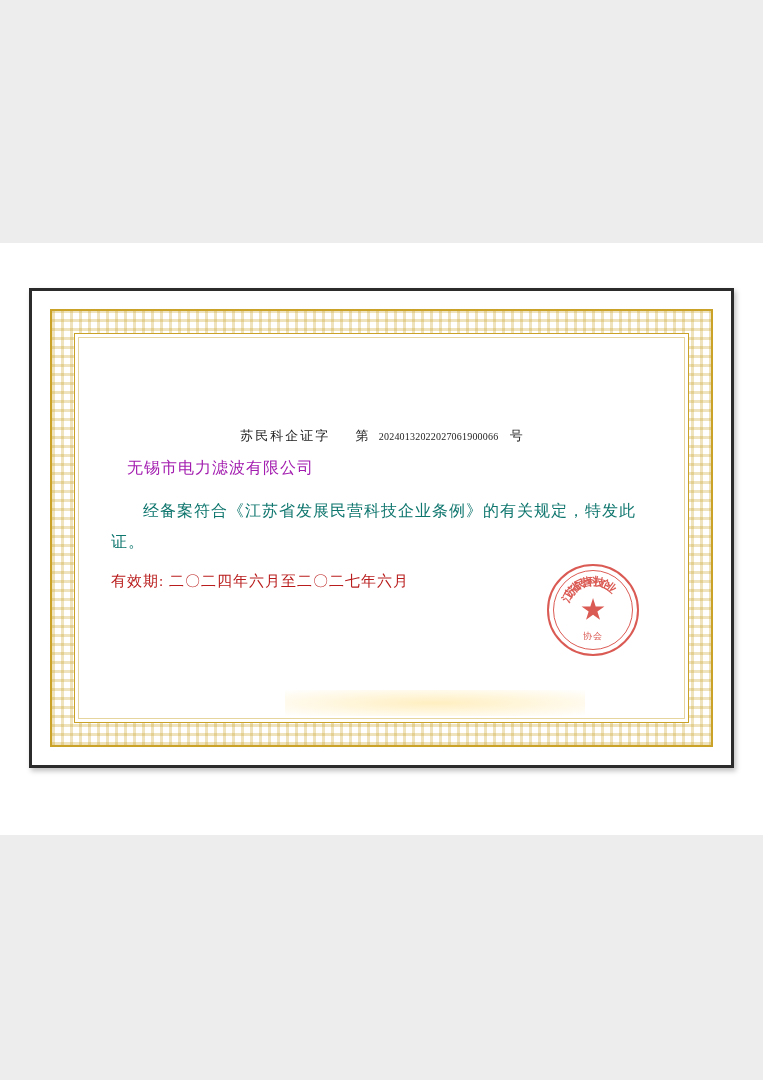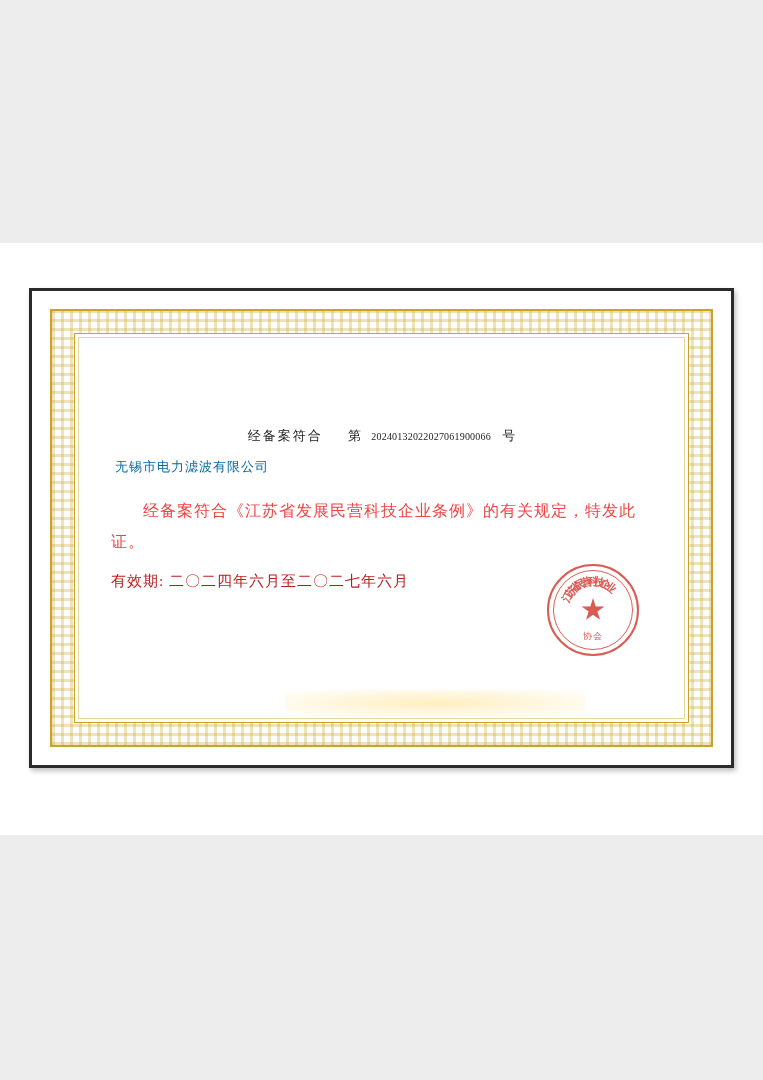--- a/index.html
+++ b/index.html
@@ -122,35 +122,35 @@
   .cert-number-row .di { margin-left: 22px; letter-spacing: 1px; }
   .cert-number-row .num {
     margin-left: 6px;
     font-size: 10px;
     letter-spacing: 0.2px;
   }
   .cert-number-row .hao { margin-left: 8px; }
 
   .company {
     position: absolute;
-    left: 40px;
+    left: 52px;
     top: 124px;
-    font-size: 13px;
-    color: #0369a1;
+    font-size: 16px;
+    color: #a21caf;
     letter-spacing: 1px;
   }
 
   .body-1 {
     position: absolute;
     left: 36px;
     right: 28px;
     top: 161px;
     font-size: 16px;
     line-height: 31px;
-    color: #ef4444;
+    color: #0f766e;
     text-indent: 32px;
     letter-spacing: 1px;
   }
 
   .validity {
     position: absolute;
     left: 36px;
     top: 238px;
     font-size: 15px;
     color: #b91c1c;
@@ -244,21 +244,21 @@
 
   <div class="white-band"></div>
 
   <div class="cert-outer">
     <div class="cert-goldband"></div>
     <div class="cert-inner">
       <div class="content">
 
 
         <div class="cert-number-row">
-          <span class="lbl">经备案符合</span>
+          <span class="lbl">苏民科企证字</span>
           <span class="di">第</span>
           <span class="num">20240132022027061900066</span>
           <span class="hao">号</span>
         </div>
 
         <div class="company">无锡市电力滤波有限公司</div>
 
         <div class="body-1">经备案符合《江苏省发展民营科技企业条例》的有关规定，特发此证。</div>
 
         <div class="validity">有效期: 二〇二四年六月至二〇二七年六月</div>

